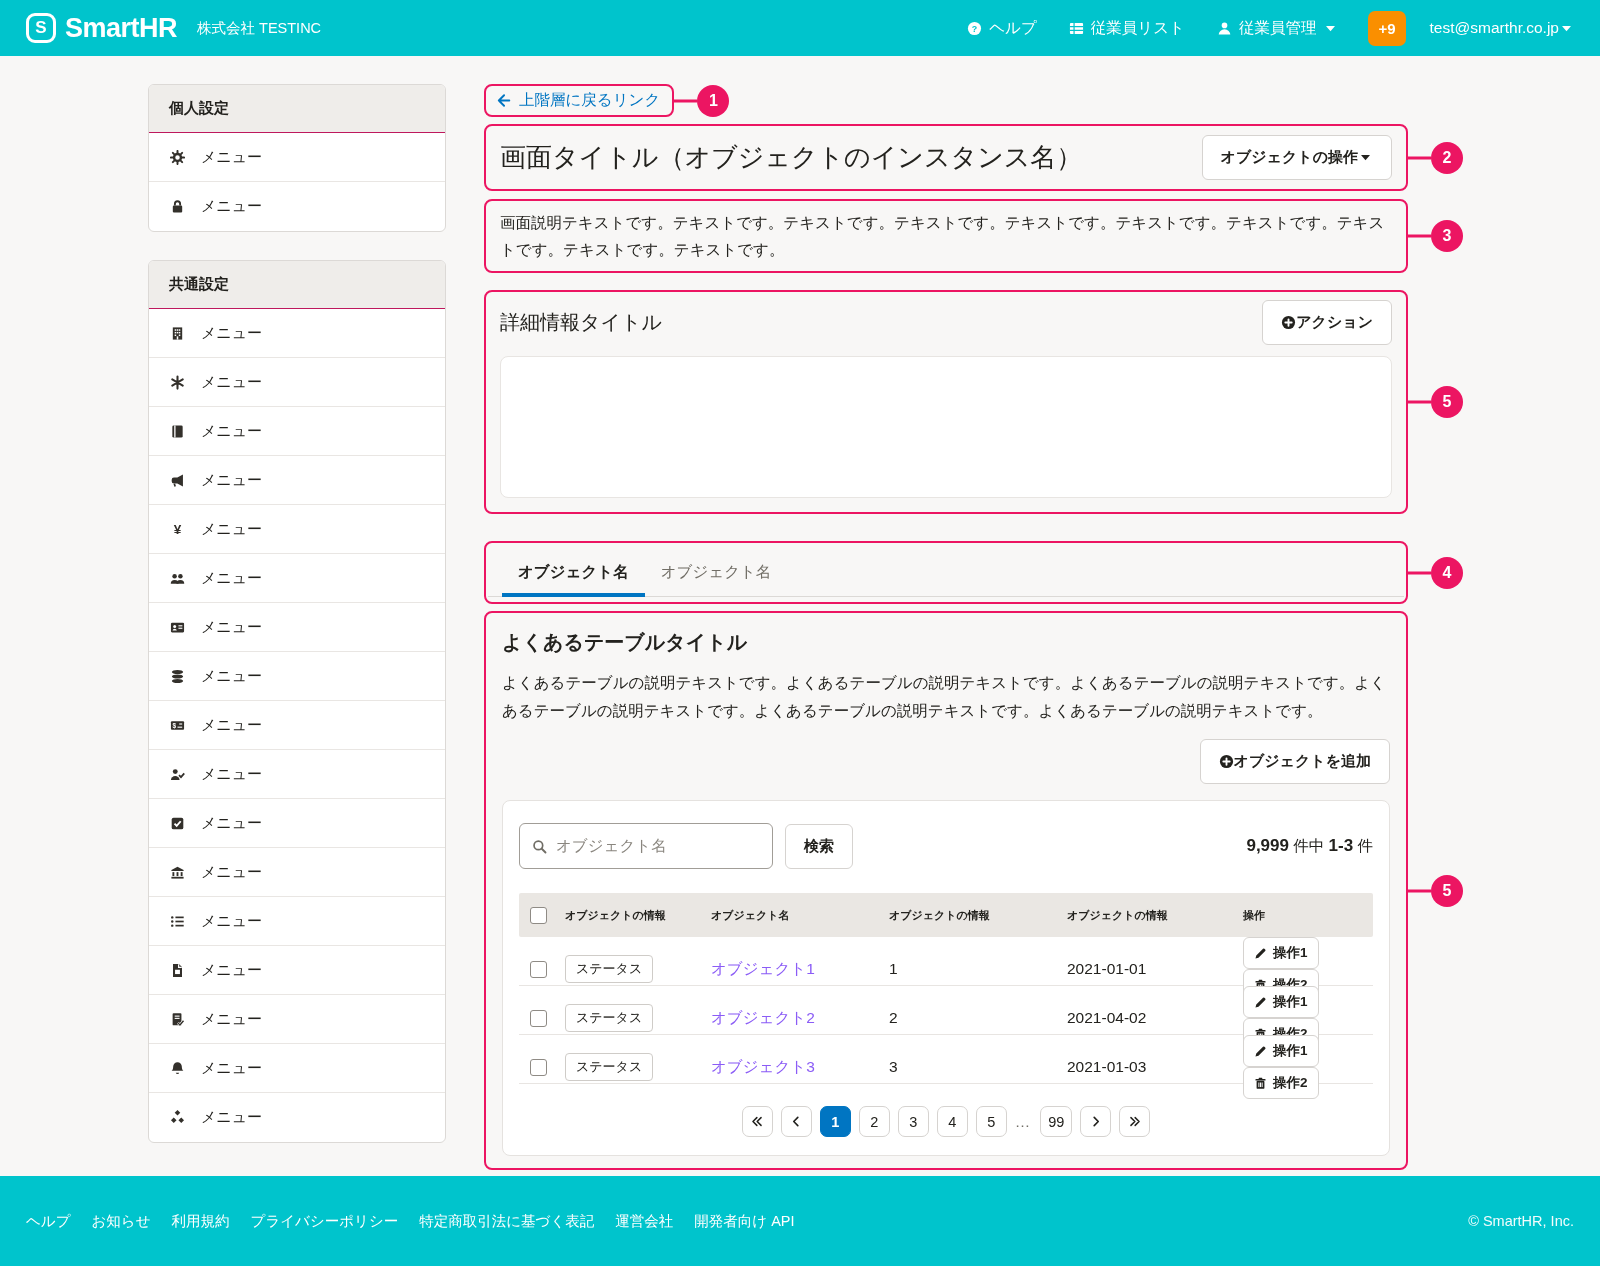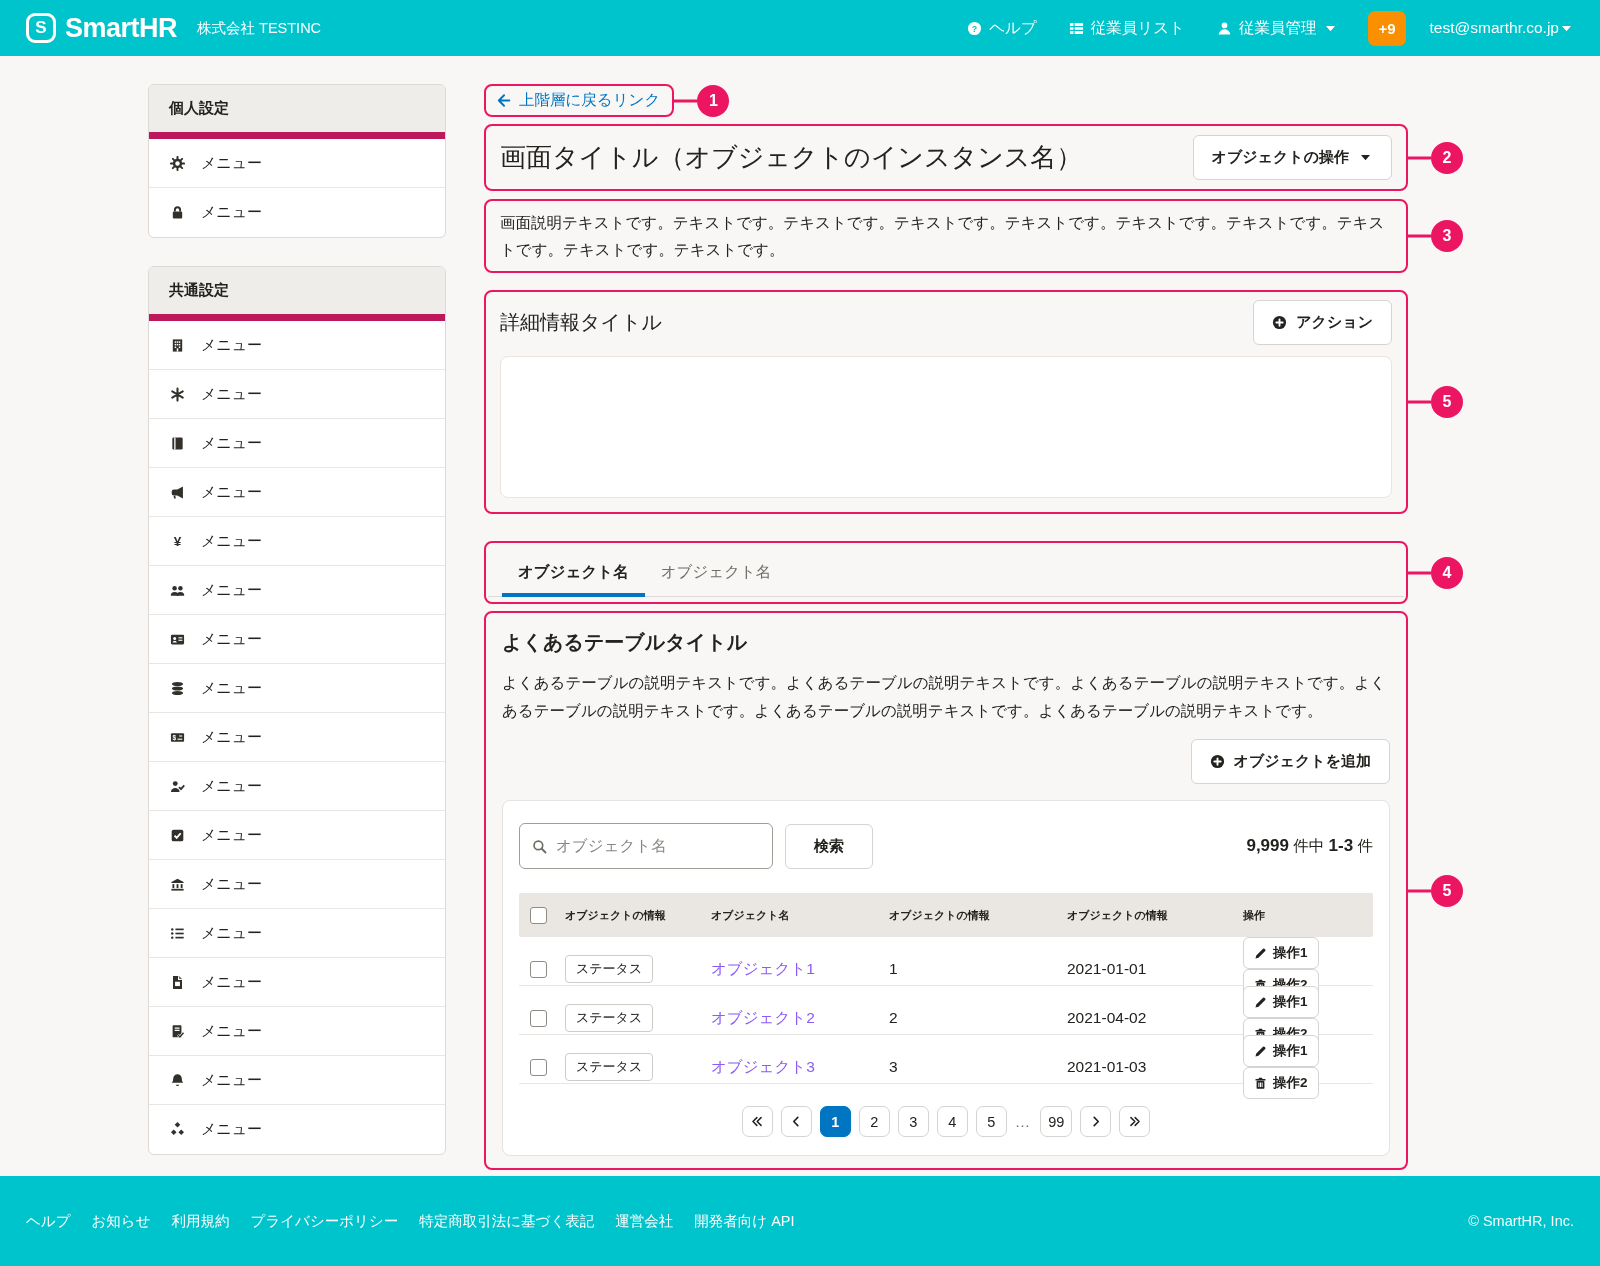--- a/index.html
+++ b/index.html
@@ -21,37 +21,37 @@
   .notif-badge { margin-left:30px; background:#fa8f00; border-radius:7px; padding:9px 10px; font-size:15px; font-weight:bold; cursor:pointer; }
   .account { margin-left:24px; display:flex; align-items:center; font-size:15.5px; cursor:pointer; }
 
   
   .content { display:flex; align-items:flex-start; padding:28px 0 0 148px; height:1120px; }
   main.main-col { width:924px; margin-left:38px; position:relative; }
 
   
   aside.sidebar { width:298px; flex:none; }
   .side-section { background:#fff; border:1px solid #dcd9d6; border-radius:6px; margin-bottom:28px; overflow:hidden; }
-  .side-head { background:#efedea; padding:14px 20px; font-weight:bold; font-size:15px; border-bottom:7px solid #be185d; }
+  .side-head { background:#efedea; padding:14px 20px; font-weight:bold; font-size:15px; border-bottom:1px solid #be185d; }
   .side-item { display:flex; align-items:center; gap:15px; height:49px; padding:0 20px; font-size:15px; border-bottom:1px solid #e9e6e3; cursor:pointer; color:#23221e; }
   .side-item:last-child { border-bottom:none; }
   .side-item .icon { color:#33302b; width:17px; }
 
   
   .ann { position:relative; border:2.5px solid #ec1562; border-radius:8px;align-items:flex-end; }
   .ann-line { position:absolute; right:-25px; top:50%; width:25px; height:3px; background:#ec1562; transform:translateY(-50%); }
   .ann-circle { position:absolute; right:-57px; top:50%; transform:translateY(-50%); width:32px; height:32px; border-radius:50%; background:#ec1562; color:#fff; font-weight:bold; font-size:16px; display:flex; align-items:center; justify-content:center; }
 
   
   .ann-back { display:inline-flex; padding:4px 12px 4px 10px; margin-bottom:7px; }
   .back-link { display:inline-flex; align-items:center; gap:8px; color:#0075c2; font-size:15.5px; text-decoration:none; cursor:pointer; }
 
   .ann-title { margin-bottom:8px; padding:9px 14px; display:flex; align-items:center; }
   .page-title { font-size:26px; font-weight:400; }
-  .btn { display:inline-flex; align-items:center; gap:9px; background:#fff; border:1px solid #d6d3d0; border-radius:6px; font-weight:bold; font-size:15px; color:#23221e; padding:12px 18px; cursor:pointer; font-family:inherit; }
+  .btn { display:inline-flex; align-items:center; background:#fff; border:1px solid #d6d3d0; border-radius:6px; font-weight:bold; font-size:15px; color:#23221e; padding:12px 18px; cursor:pointer; font-family:inherit; }
   .title-actions { margin-left:auto; }
 
   .ann-desc { margin-bottom:17px; padding:8px 14px; line-height:1.75; font-size:15.5px; }
 
   .ann-panel { margin-bottom:27px; padding:8px 14px 14px; }
   .panel-head { display:flex; align-items:center; }
   .panel-title { font-size:20px; font-weight:400; }
   .panel-head .btn { margin-left:auto; }
   .panel-body { height:142px; background:#fff; border:1px solid #e8e5e2; border-radius:8px; margin-top:11px; }
 
@@ -64,21 +64,21 @@
   .ann-table { padding:16px 16px 12px; }
   .table-title { font-size:20px; font-weight:700; margin-bottom:13px; }
   .table-desc { line-height:1.8; font-size:15.5px; margin-bottom:14px; }
   .add-row { display:flex; justify-content:flex-end; margin-bottom:16px; }
   .table-card { background:#fff; border:1px solid #e5e2df; border-radius:8px; padding:16px 16px 12px; }
   .search-row { display:flex; align-items:center; gap:12px; margin:6px 0 24px; }
   .search-box { display:flex; align-items:center; gap:9px; width:254px; height:46px; border:1px solid #a19d97; border-radius:6px; padding:0 12px; background:#fff; }
   .search-box .icon { color:#706d65; }
   .search-box input { border:none; outline:none; width:100%; font-size:15.5px; font-family:inherit; color:#23221e; background:transparent; }
   .search-box input::placeholder { color:#8a867f; }
-  .btn-search { padding:12px 28px; }
+  .btn-search { padding:12px 18px; }
   .count { margin-left:auto; font-size:15.5px; }
   .count b { font-size:17px; }
 
   .t-head, .t-row { display:grid; grid-template-columns:46px 146px 178px 178px 176px 1fr; align-items:center; }
   .t-head { background:#eae7e3; height:44px; font-size:11px; font-weight:bold; border-radius:2px; }
   .t-row { height:49px; border-bottom:1px solid #e8e5e2; font-size:15.5px; }
   .cell { padding-right:8px; }
   .c-check { display:flex; justify-content:center; }
   .checkbox { width:17px; height:17px; border:1.5px solid #8f8b85; border-radius:3px; background:#fff; display:inline-block; cursor:pointer; }
   .status-badge { display:inline-block; border:1px solid #cfccc8; border-radius:4px; padding:4px 10px; font-size:13px; background:#fff; }

